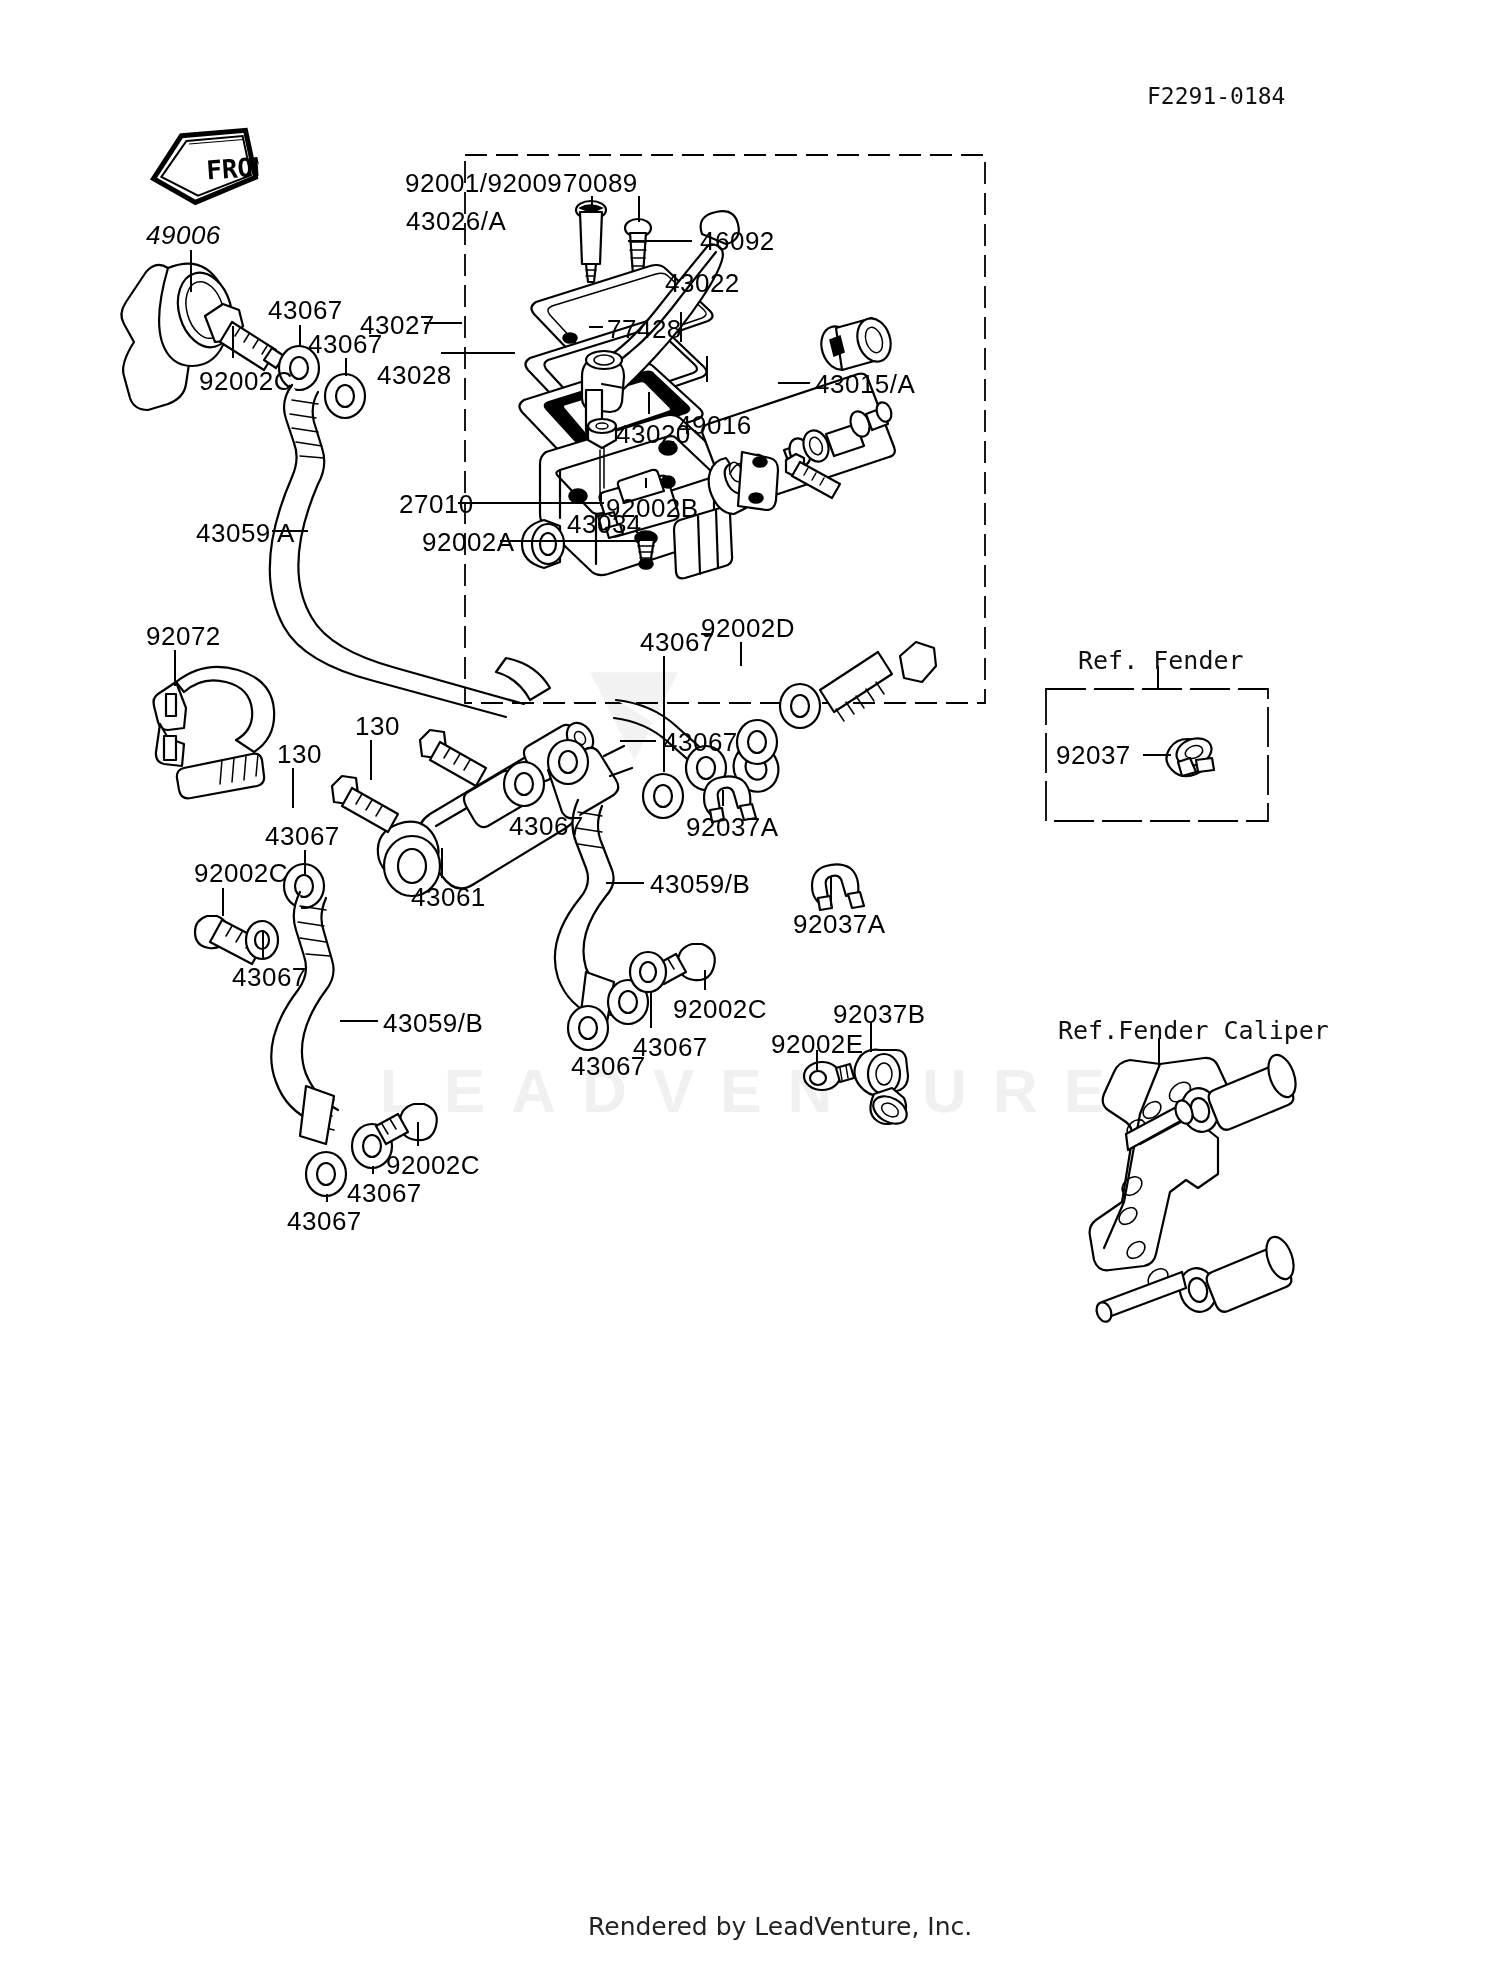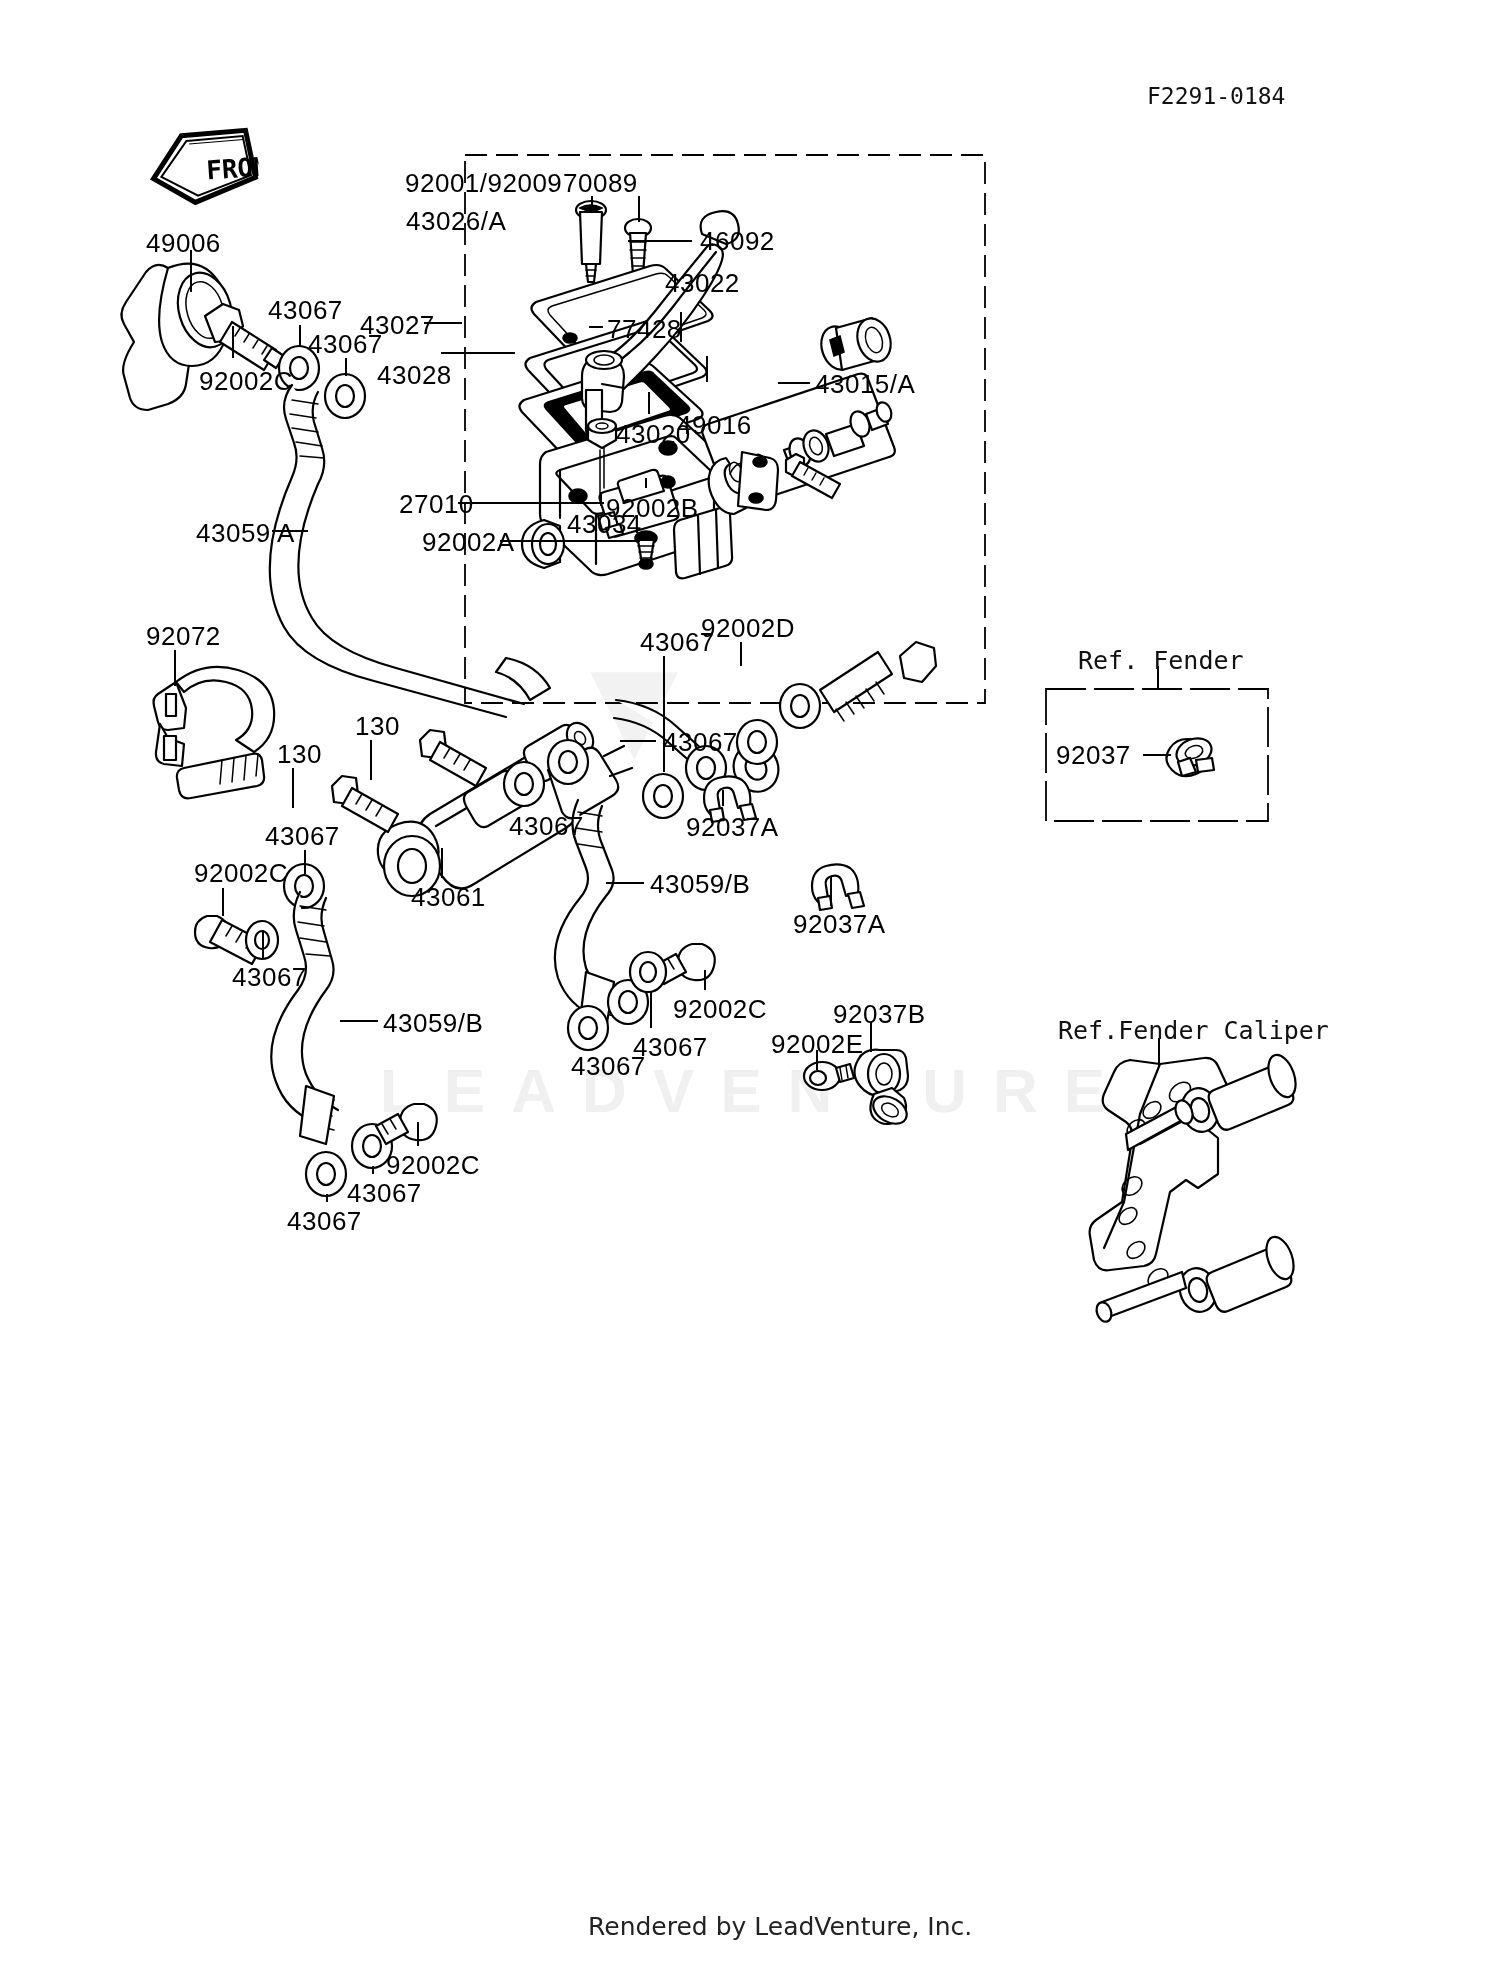--- a/index.html
+++ b/index.html
@@ -482,21 +482,21 @@
       <text x="56" y="52" font-family="DejaVu Sans Mono, monospace" font-size="26" font-weight="bold" transform="rotate(8 56 52)" fill="#000">FRONT</text>
     </svg>
   </div>
 
   <div class="mono" style="left:1078px;top:648px;font-size:25px;">Ref. Fender</div>
   <div class="lbl" style="left:1056px;top:742px;">92037</div>
 
   <div class="mono" style="left:1058px;top:1018px;font-size:25px;">Ref.Fender Caliper</div>
 
   <div id="label-layer">
-      <div class="lbl" style="left: 146px; top: 230px;">49006</div>
+      <div class="lbl" style="left: 146px; top: 222px; font-style: italic;">49006</div>
       <div class="lbl" style="left: 268px; top: 297px;">43067</div>
       <div class="lbl" style="left: 308px; top: 331px;">43067</div>
       <div class="lbl" style="left: 199px; top: 368px;">92002C</div>
       <div class="lbl" style="left: 405px; top: 170px;">92001/92009</div>
       <div class="lbl" style="left: 406px; top: 208px;">43026/A</div>
       <div class="lbl" style="left: 563px; top: 170px;">70089</div>
       <div class="lbl" style="left: 700px; top: 228px;">46092</div>
       <div class="lbl" style="left: 360px; top: 312px;">43027</div>
       <div class="lbl" style="left: 377px; top: 342px; margin-top: 20px;">43028</div>
       <div class="lbl" style="left: 607px; top: 316px;">77428</div>

